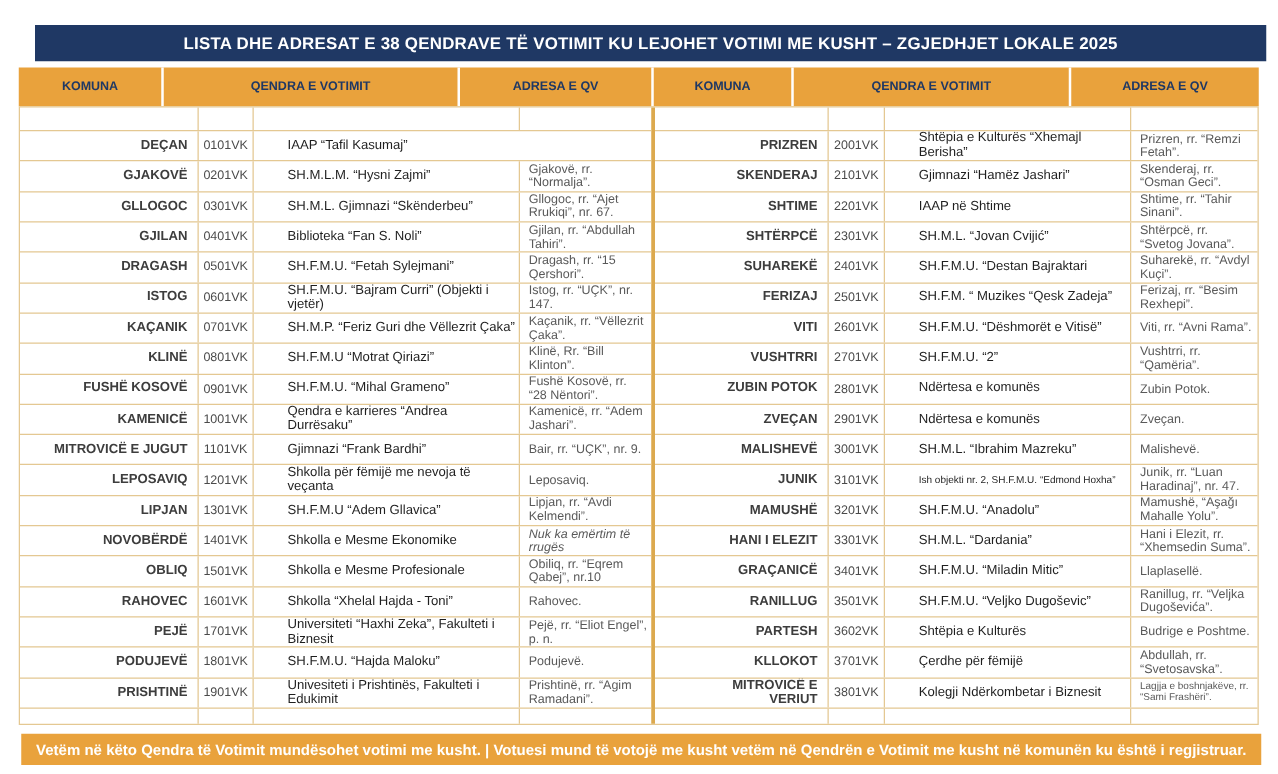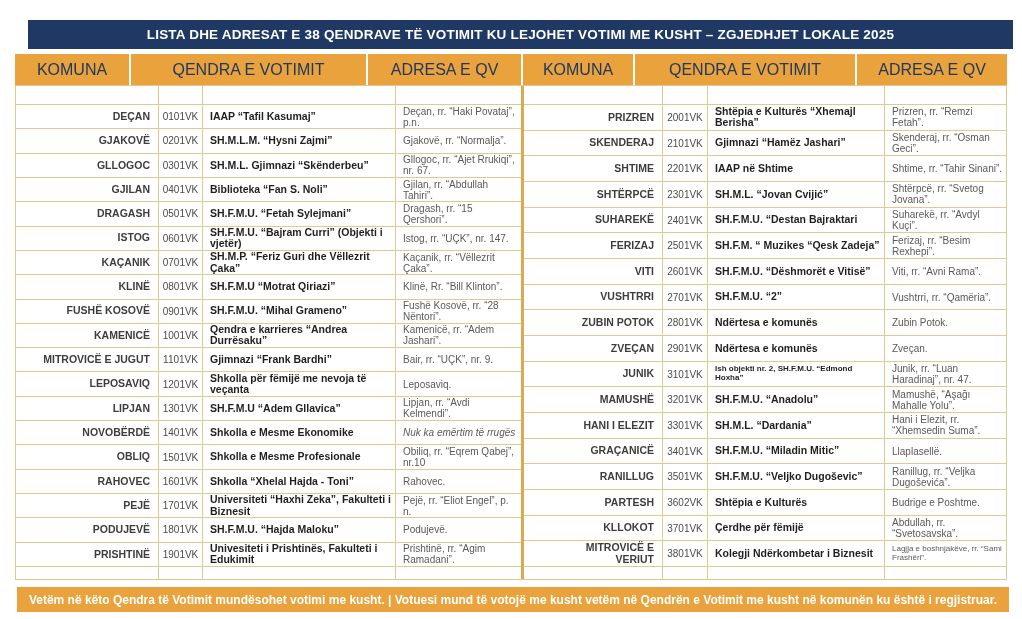--- a/index.html
+++ b/index.html
@@ -17,21 +17,21 @@
     display:flex; align-items:center; justify-content:center;
     text-align:center; box-sizing:border-box;
   }
   .header-row {
     position:absolute; left:15px; top:54px; width:992px; height:31px;
     background:var(--orange,#E9A23C);
     display:flex; box-sizing:border-box;
   }
   .hcell {
     display:flex; align-items:center; justify-content:center;
-    color:var(--navy,#1F3864); font-weight:400; font-size:16px;
+    color:var(--navy,#1F3864); font-weight:700; font-size:10px;
     box-sizing:border-box; border-right:2px solid #ffffff;
   }
   .hcell:last-child { border-right:none; }
   .h-komuna-l { width:116px; } .h-qendra-l { width:237px; } .h-adresa-l { width:155px; }
   .h-komuna-r { width:112px; } .h-qendra-r { width:222px; } .h-adresa-r { flex:1; }
 
   .body-grid {
     position:absolute; left:15px; top:85px; width:992px; height:495px;
     border:1px solid var(--grid,#E4C892); box-sizing:border-box;
     display:flex;
@@ -52,21 +52,21 @@
   }
   .cell:last-child { border-right:none; }
   .cell.komuna {
     justify-content:flex-end; text-align:right; padding-right:8px;
     font-weight:700; font-size:10.5px; color:#3d3d3d;margin-left:27px;
   }
   .cell.code {
     justify-content:center; font-size:10px; color:#4a4a4a;
   }
   .cell.qendra {
-    padding-left:7px; padding-right:3px; font-weight:700; font-size:10.5px; color:#1f1f1f;
+    padding-left:7px; padding-right:3px; font-weight:400; font-size:10.5px; color:#1f1f1f;margin-left:20px;
   }
   .cell.adresa {
     padding-left:7px; padding-right:3px; font-size:10px; color:#595959;
   }
   .left  .cell.komuna { width:116px; } .left  .cell.code { width:44px; }
   .left  .cell.qendra { width:193px; } .left  .cell.adresa { flex:1; }
   .right .cell.komuna { width:112px; } .right .cell.code { width:45px; }
   .right .cell.qendra { width:177px; } .right .cell.adresa { flex:1; }
 
   .cell.italic { font-style:italic; }
@@ -99,21 +99,20 @@
       <div class="row spacer-top">
         <div class="cell komuna"></div>
         <div class="cell code"></div>
         <div class="cell qendra"></div>
         <div class="cell adresa"></div>
       </div>
       <div class="row">
         <div class="cell komuna">DEÇAN</div>
         <div class="cell code">0101VK</div>
         <div class="cell qendra">IAAP “Tafil Kasumaj”</div>
-        <div class="cell adresa">Deçan, rr. “Haki Povataj”, p.n.</div>
       </div>
       <div class="row">
         <div class="cell komuna">GJAKOVË</div>
         <div class="cell code">0201VK</div>
         <div class="cell qendra">SH.M.L.M. “Hysni Zajmi”</div>
         <div class="cell adresa">Gjakovë, rr. “Normalja”.</div>
       </div>
       <div class="row">
         <div class="cell komuna">GLLOGOC</div>
         <div class="cell code">0301VK</div>
@@ -284,20 +283,26 @@
         <div class="cell qendra">Ndërtesa e komunës</div>
         <div class="cell adresa">Zubin Potok.</div>
       </div>
       <div class="row">
         <div class="cell komuna">ZVEÇAN</div>
         <div class="cell code">2901VK</div>
         <div class="cell qendra">Ndërtesa e komunës</div>
         <div class="cell adresa">Zveçan.</div>
       </div>
       <div class="row">
+        <div class="cell komuna">MALISHEVË</div>
+        <div class="cell code">3001VK</div>
+        <div class="cell qendra">SH.M.L. “Ibrahim Mazreku”</div>
+        <div class="cell adresa">Malishevë.</div>
+      </div>
+      <div class="row">
         <div class="cell komuna">JUNIK</div>
         <div class="cell code">3101VK</div>
         <div class="cell qendra small">Ish objekti nr. 2, SH.F.M.U. “Edmond Hoxha”</div>
         <div class="cell adresa">Junik, rr. “Luan Haradinaj”, nr. 47.</div>
       </div>
       <div class="row">
         <div class="cell komuna">MAMUSHË</div>
         <div class="cell code">3201VK</div>
         <div class="cell qendra">SH.F.M.U. “Anadolu”</div>
         <div class="cell adresa">Mamushë, “Aşağı Mahalle Yolu”.</div>

